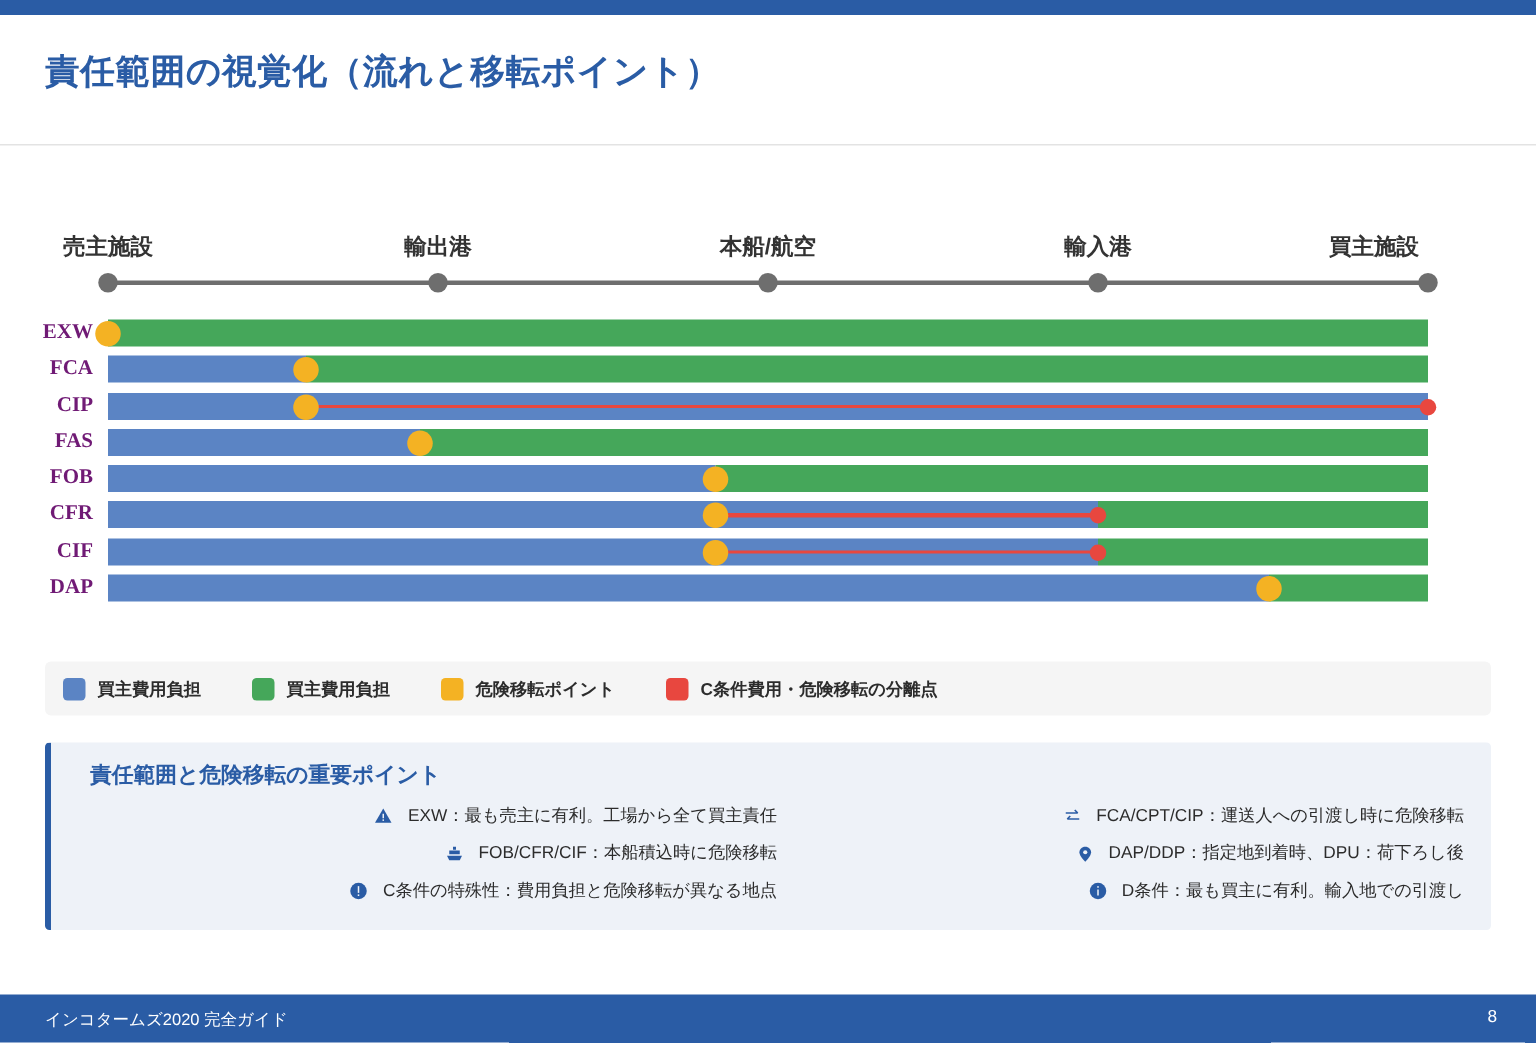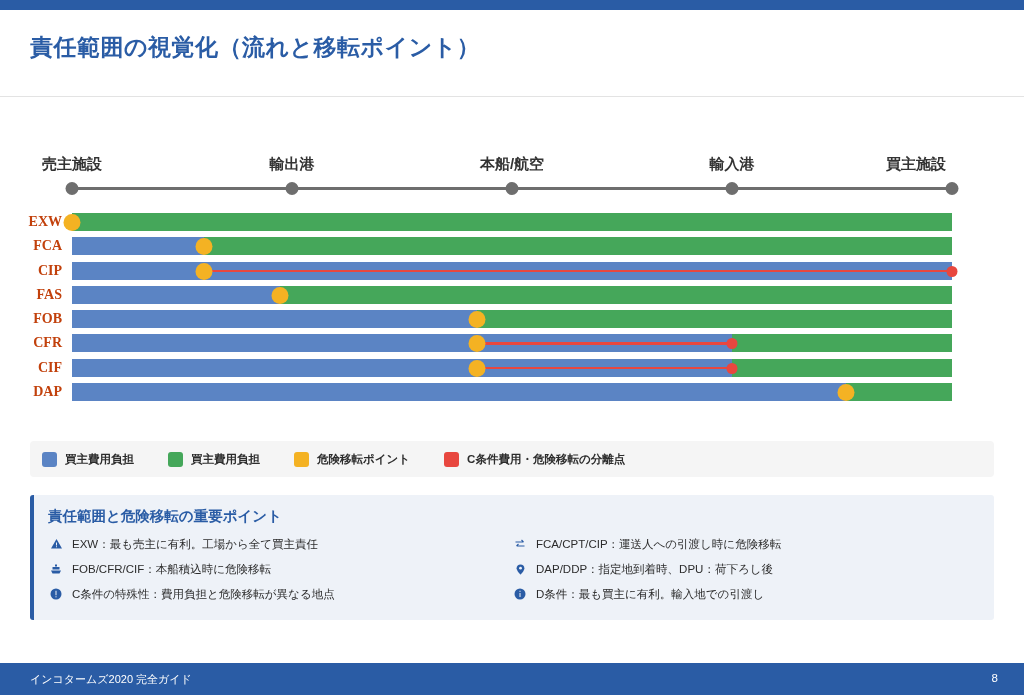--- a/index.html
+++ b/index.html
@@ -29,21 +29,21 @@
   .tl-dot{
     position:absolute;top:82px;width:13px;height:13px;border-radius:50%;
     background:#6e6e6e;transform:translateX(-50%);
   }
 
   .rows{position:absolute;left:0;top:112px;width:1024px;}
   .row{position:relative;height:24.3px;}
   .row-label{
     position:absolute;left:0;top:0;width:62px;height:20px;line-height:20px;
     text-align:right;font-family:"Liberation Serif","DejaVu Serif",serif;
-    font-size:14px;font-weight:bold;color:#c2410c;
+    font-size:14px;font-weight:bold;color:#701a75;
   }
   .bar-track{position:absolute;left:72px;top:1px;width:880px;height:18px;}
   .seg{position:absolute;top:0;height:18px;}
   .seg.blue{background:#5b84c4;}
   .seg.green{background:#45a75a;}
   .redline{position:absolute;top:8px;height:2.5px;background:#e8473f;}
   .reddot{
     position:absolute;top:4px;width:11px;height:11px;border-radius:50%;
     background:#e8473f;transform:translateX(-50%);
   }
@@ -59,26 +59,26 @@
     display:flex;align-items:center;padding-left:12px;box-sizing:border-box;
   }
   .lg-item{display:flex;align-items:center;margin-right:34px;}
   .lg-sw{width:15px;height:15px;border-radius:3px;margin-right:8px;flex:0 0 auto;}
   .lg-txt{font-size:11.5px;color:#2c2c2c;font-weight:bold;white-space:nowrap;}
 
   
   .info{
     position:absolute;left:30px;top:495px;width:964px;height:125px;
     background:#eef2f8;border-left:4px solid #2a5ca5;border-radius:3px;
-    box-sizing:border-box;padding:12px 18px 0 14px;
+    box-sizing:border-box;padding:12px 18px 0 26px;
   }
   .info-title{font-size:14.5px;font-weight:bold;color:#2a5ca5;margin-bottom:11px;}
   .info-cols{display:flex;}
   .info-col{width:470px;}
-  .info-row{display:flex;align-items:flex-start;margin-bottom:11px;}
+  .info-row{display:flex;align-items:flex-start;margin-bottom:11px;justify-content:flex-end;}
   .ic{
     width:16px;height:14px;margin-right:8px;flex:0 0 auto;
     display:flex;align-items:center;justify-content:center;color:#2a5ca5;
   }
   .ic svg{display:block;}
   .info-txt{font-size:11.5px;color:#2c2c2c;line-height:14px;white-space:nowrap;}
 
   
   .footer{position:absolute;left:0;top:663px;width:1024px;height:32px;background:#2a5ca5;}
   .footer-txt{position:absolute;left:30px;top:9px;font-size:11px;color:#ffffff;}

